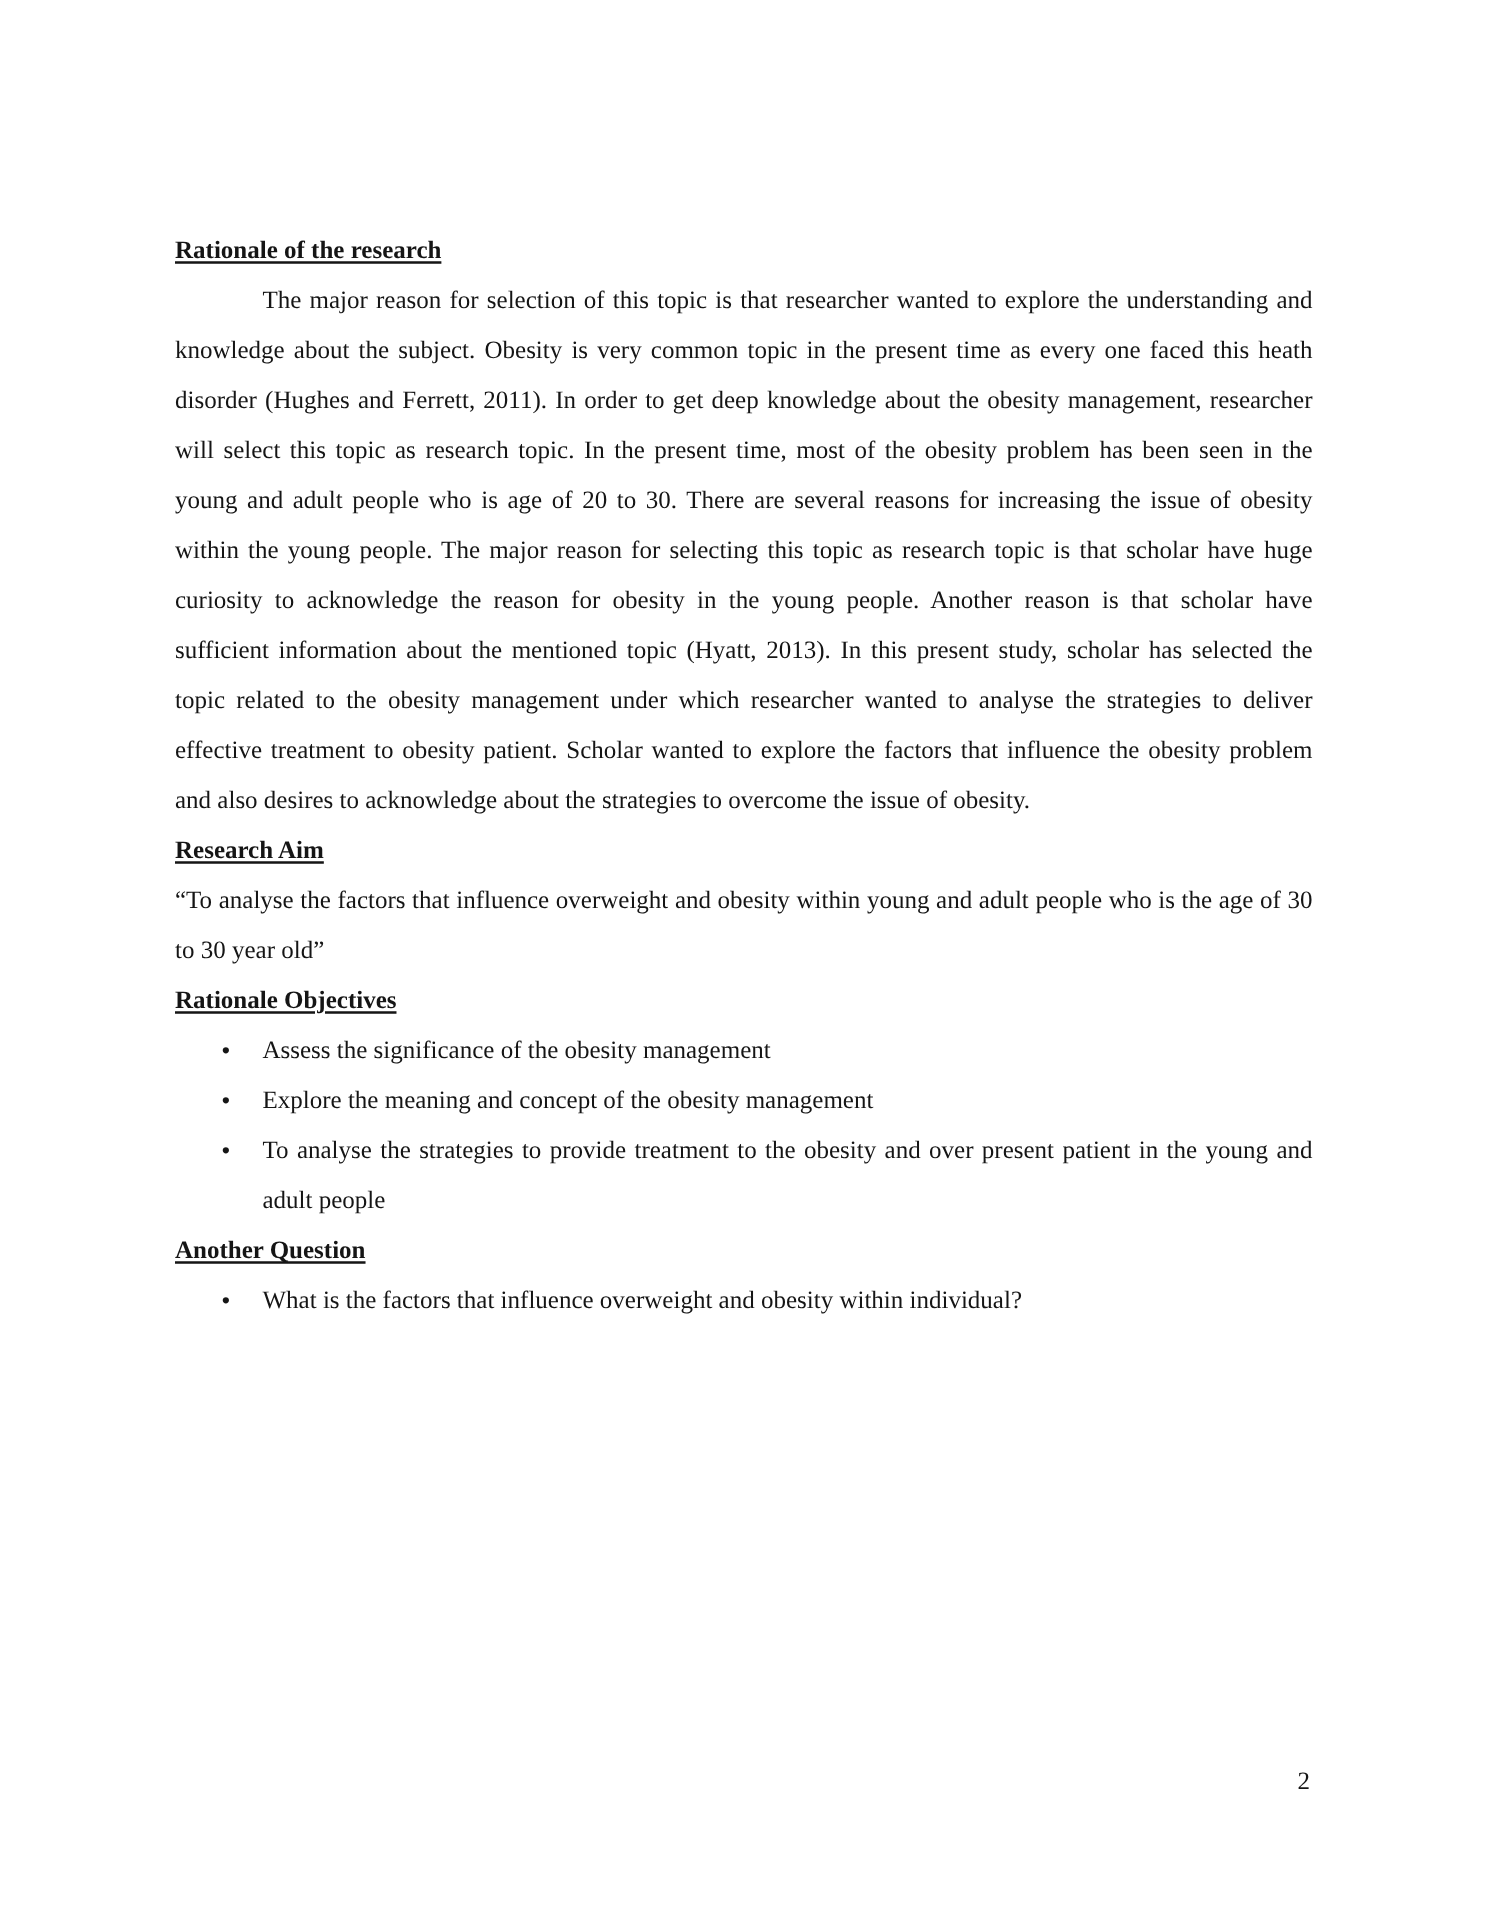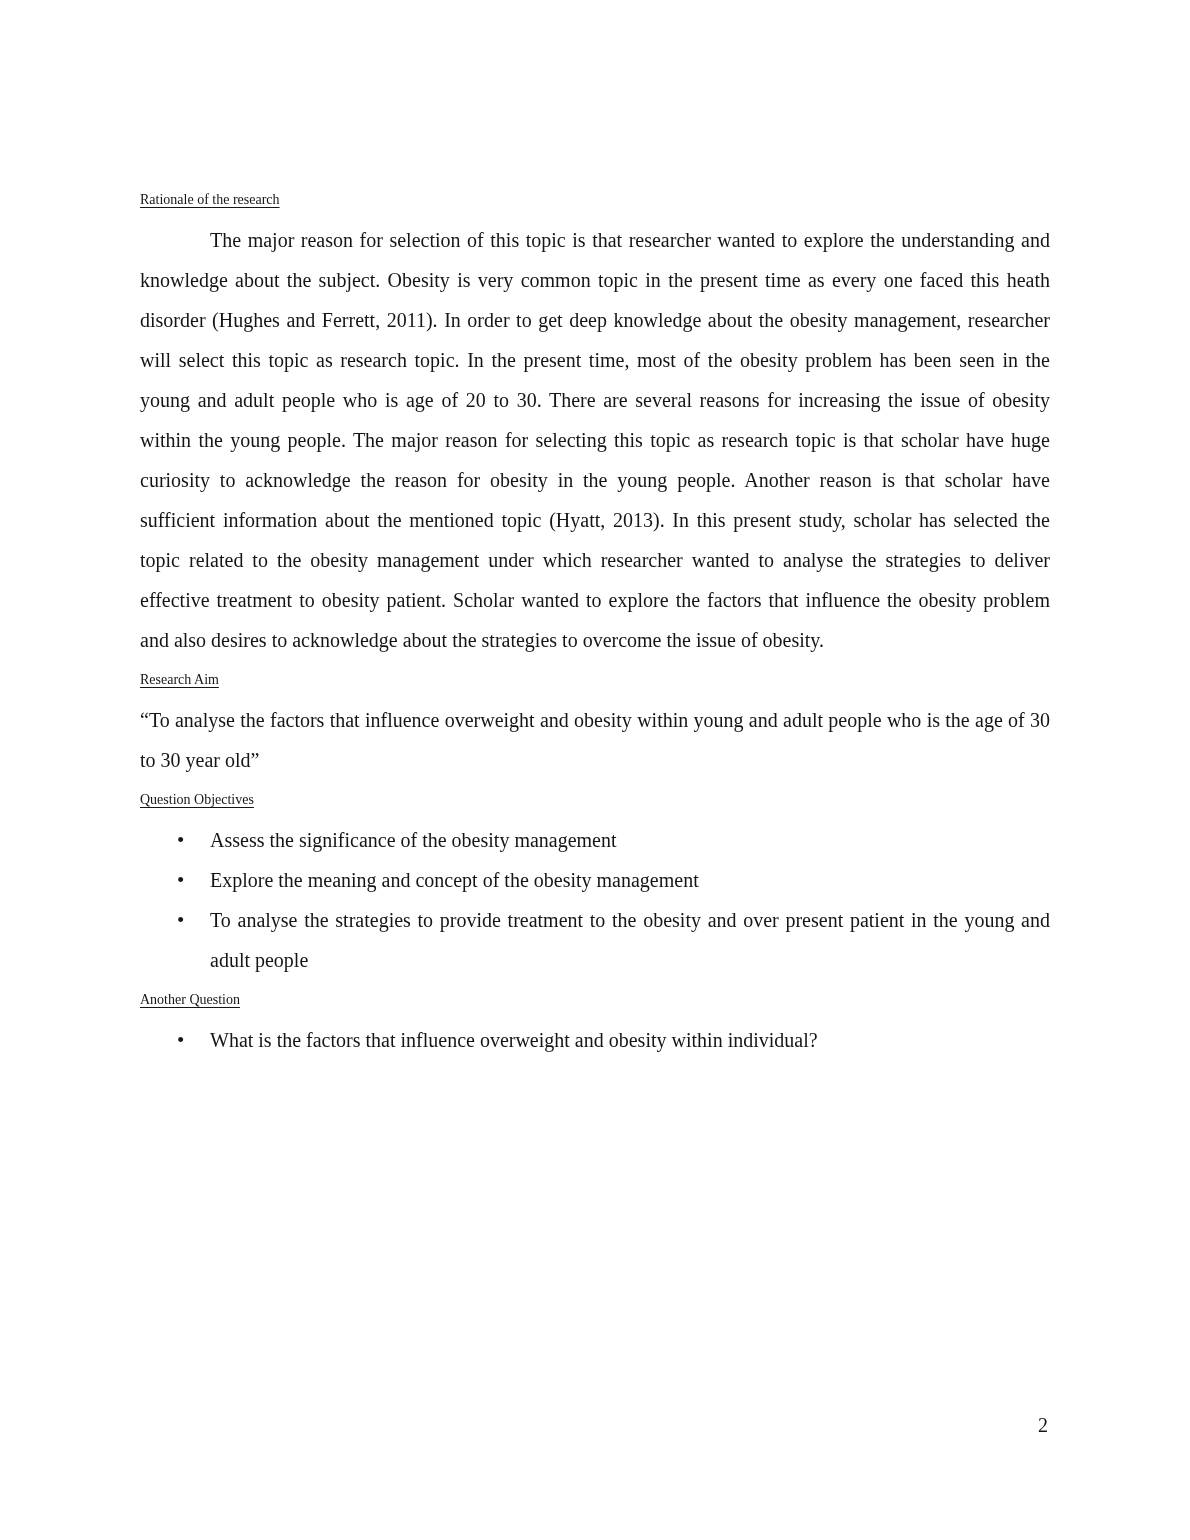--- a/index.html
+++ b/index.html
@@ -19,22 +19,22 @@
     overflow: hidden;
   }
   .content {
     position: absolute;
     left: 140px;
     right: 140px;
     top: 180px;
   }
   .heading {
     margin: 0;
-    font-size: 14px;
-    font-weight: normal;
+    font-size: 20px;
+    font-weight: bold;
     text-decoration: underline;
     text-underline-offset: 3px;
   }
   .para {
     margin: 0;
     text-align: justify;
   }
   .para.indent {
     text-indent: 70px;
   }
@@ -72,21 +72,21 @@
   <div class="content">
 
     <h2 class="heading">Rationale of the research</h2>
 
     <p class="para indent">The major reason for selection of this topic is that researcher wanted to explore the understanding and knowledge about the subject. Obesity is very common topic in the present time as every one faced this heath disorder (Hughes and Ferrett, 2011). In order to get deep knowledge about the obesity management, researcher will select this topic as research topic. In the present time, most  of the obesity problem has been seen in the young and adult people who is age of 20 to 30. There are several reasons for increasing the issue of obesity within the young people. The major reason for selecting this topic as research topic is that scholar have huge curiosity to acknowledge the  reason for obesity in the young people. Another reason is that scholar have sufficient information about the mentioned topic (Hyatt, 2013). In this present study, scholar has selected the topic related to the obesity management under which researcher wanted to analyse the strategies to deliver effective treatment to obesity patient. Scholar wanted to explore the factors that influence the obesity problem and also desires to acknowledge about the strategies to overcome the issue of obesity.</p>
 
     <h2 class="heading">Research Aim</h2>
 
     <p class="para">“To analyse the factors that influence overweight and obesity within young and adult people who is the age of 30 to 30 year old”</p>
 
-    <h2 class="heading">Question Objectives</h2>
+    <h2 class="heading">Rationale Objectives</h2>
 
     <ul class="bullets">
       <li>Assess the significance of the obesity management</li>
       <li>Explore the meaning and concept of the obesity management</li>
       <li>To analyse the strategies to provide treatment to the obesity and over present patient in the young and adult people</li>
     </ul>
 
     <h2 class="heading">Another Question</h2>
 
     <ul class="bullets">

